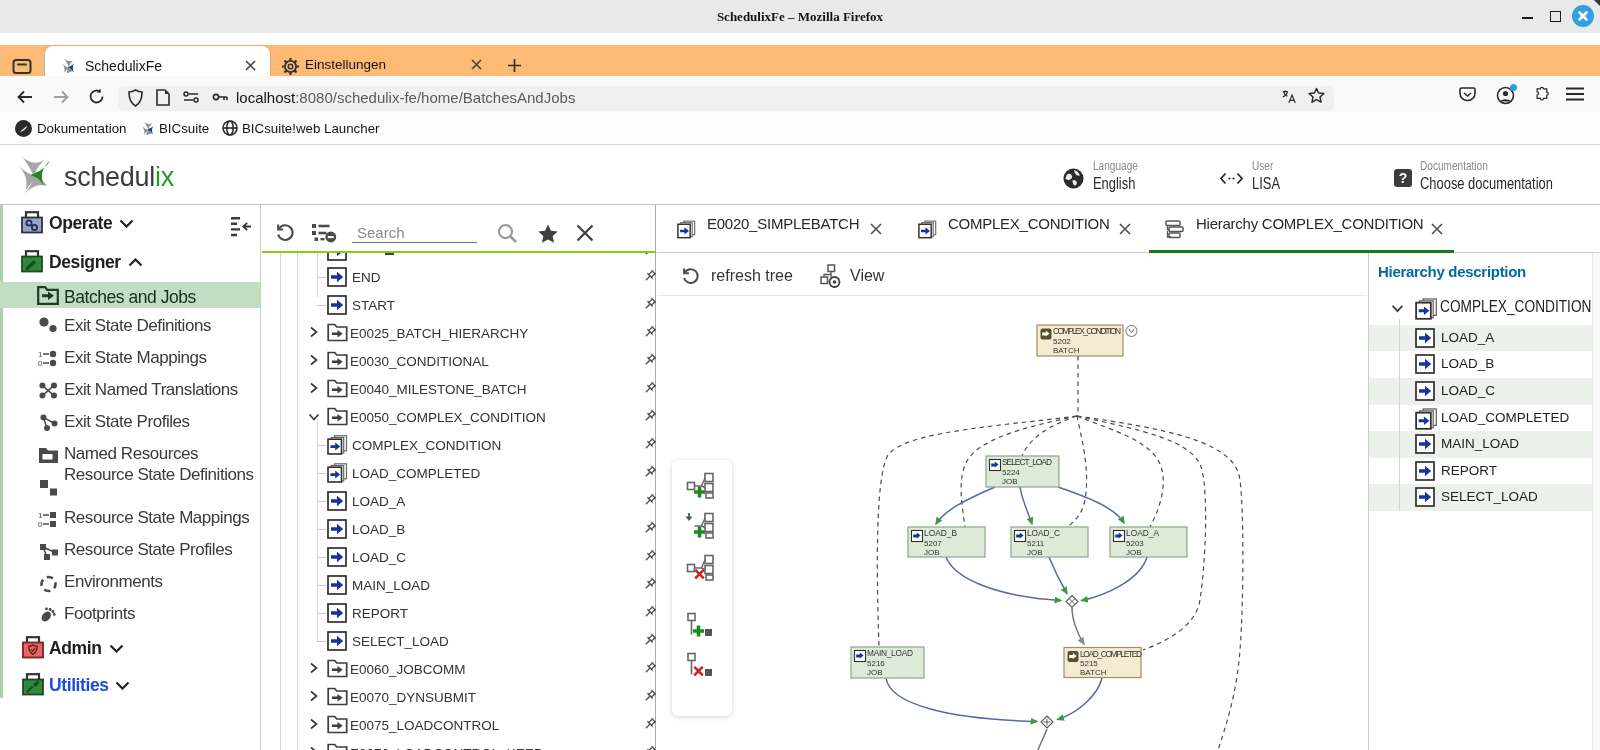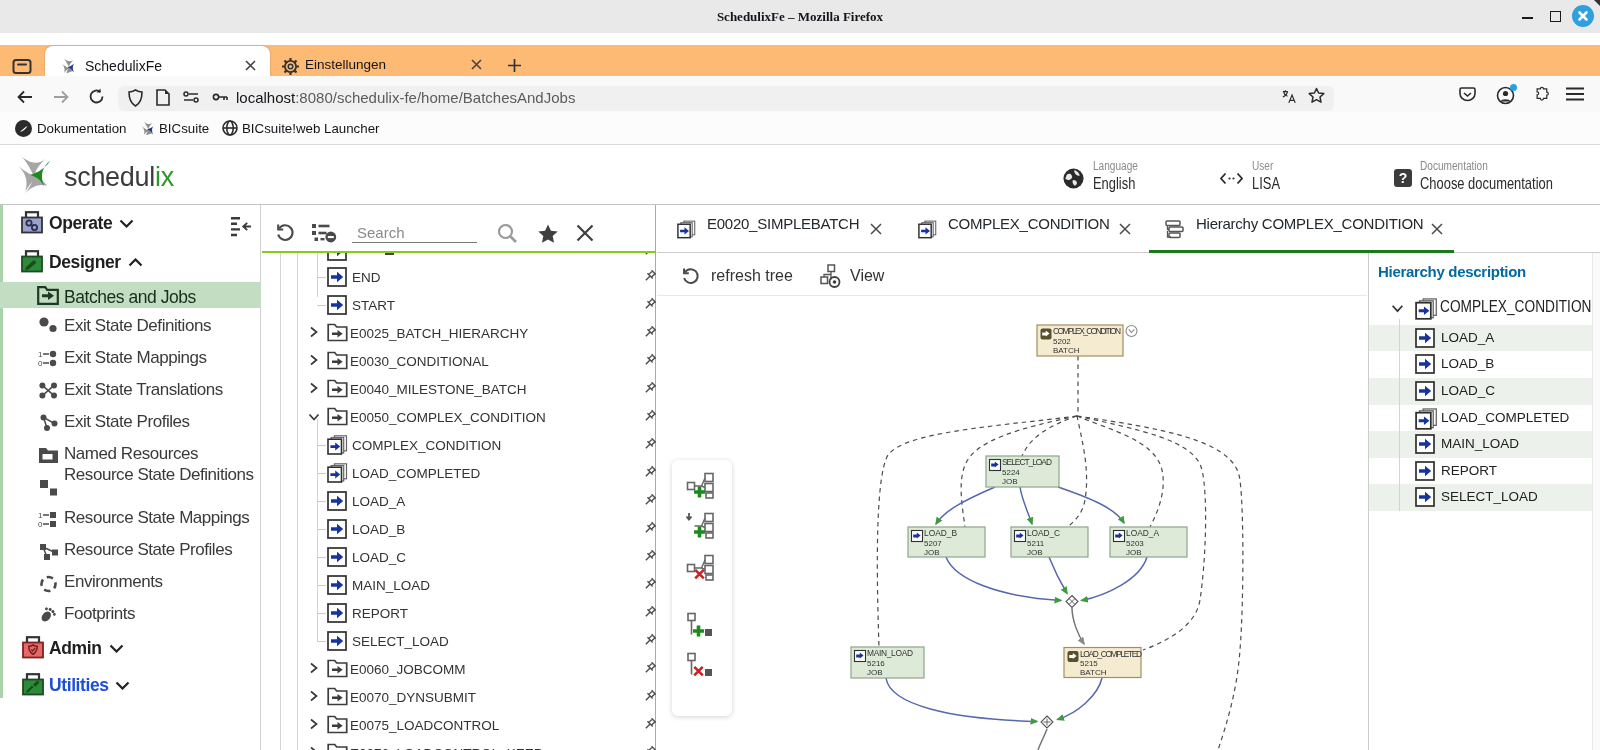--- a/index.html
+++ b/index.html
@@ -259,21 +259,21 @@
         <span class="txt">Exit State Mappings</span>
       </div>
     <svg class="abs" style="left:39px;top:177px;" width="19" height="17" viewBox="0 0 19 17">
         <circle cx="3.4" cy="3.4" r="3" fill="#4a4a4a"></circle>
         <circle cx="15" cy="3.4" r="3" fill="#4a4a4a"></circle>
         <circle cx="3.4" cy="13.6" r="3" fill="#4a4a4a"></circle>
         <circle cx="15" cy="13.6" r="3" fill="#4a4a4a"></circle>
         <path d="M3.4 3.4 L15 13.6 M3.4 13.6 L15 3.4" stroke="#4a4a4a" stroke-width="1.5"></path>
       </svg>
     <div class="abs si" style="top:171px;">
-        <span class="txt">Exit State Translations</span>
+        <span class="txt">Exit Named Translations</span>
       </div>
     <svg class="abs" style="left:39px;top:209px;" width="19" height="17" viewBox="0 0 19 17">
         <circle cx="4.5" cy="3.4" r="3" fill="#4a4a4a"></circle>
         <circle cx="15.5" cy="9.5" r="3" fill="#4a4a4a"></circle>
         <circle cx="8" cy="14" r="3" fill="#4a4a4a"></circle>
         <path d="M4.5 3.4 L15.5 9.5 M4.5 3.4 L8 14" stroke="#4a4a4a" stroke-width="1.5"></path>
       </svg>
     <div class="abs si" style="top:203px;">
         <span class="txt">Exit State Profiles</span>
       </div>

